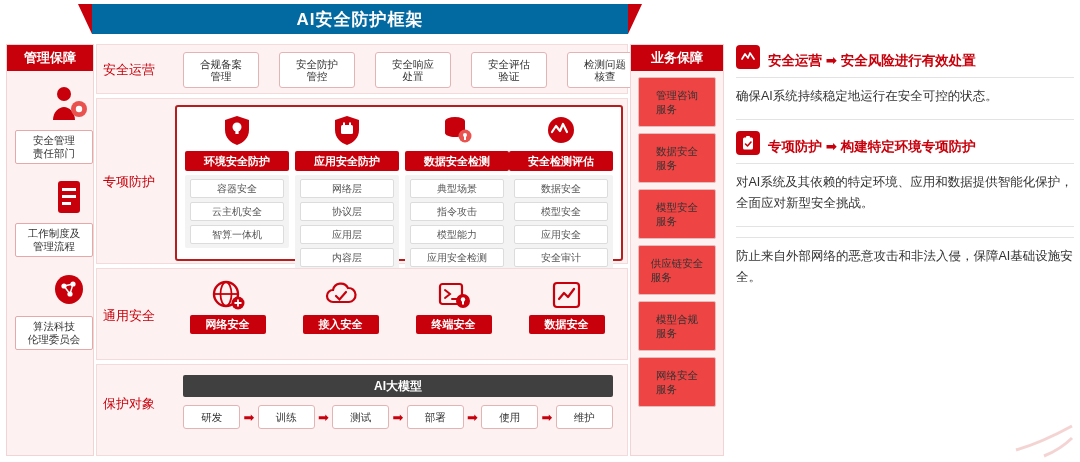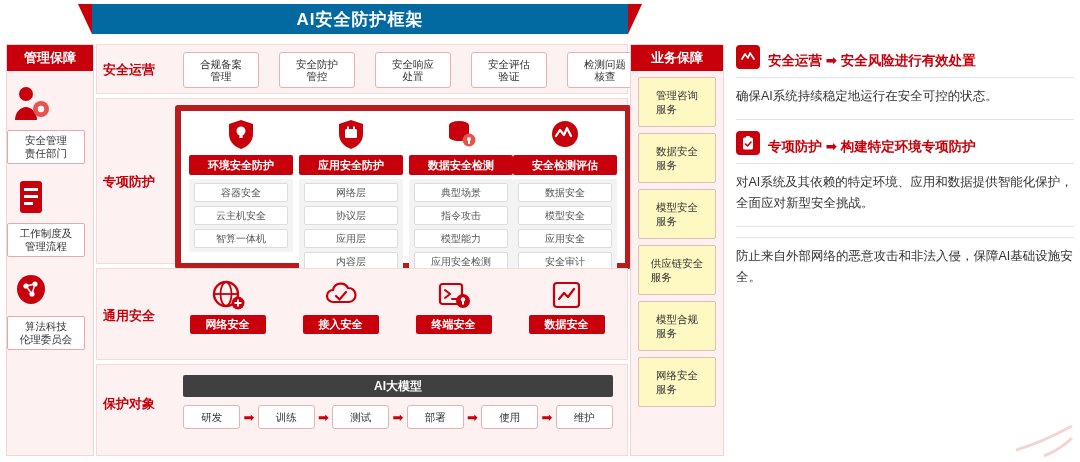--- a/index.html
+++ b/index.html
@@ -24,43 +24,43 @@
   }
   .banner:after{
     content:"";position:absolute;right:-14px;top:0;border-top:30px solid #c7000b;border-right:14px solid transparent;
   }
 
   
   .leftcol{position:absolute;left:6px;top:44px;width:86px;height:410px;
     background:#fdf1f1;border:1px solid #f2d4d4;}
   .leftcol .hd{background:#c7000b;color:#fff;height:26px;display:flex;align-items:center;justify-content:center;
     font-size:13px;font-weight:bold;}
-  .lc-item{margin-top:12px;display:flex;flex-direction:column;align-items:flex-start;}
+  .lc-item{margin-top:12px;display:flex;flex-direction:column;align-items:flex-end;}
   .lc-ico{width:48px;height:42px;display:flex;align-items:center;justify-content:center;color:#c7000b;}
   .lc-lbl{margin-top:5px;width:74px;border:1px solid #e6a9a9;background:#fff;color:#333;
     font-size:10.5px;line-height:13px;text-align:center;padding:3px 1px;border-radius:2px;}
 
   
   .center{position:absolute;left:96px;top:44px;width:530px;height:410px;}
   .rowbox{position:absolute;left:0;background:#fdf1f1;border:1px solid #f4dada;}
-  .rowlabel{position:absolute;left:6px;font-weight:bold;color:#c7000b;font-size:13px;}
+  .rowlabel{position:absolute;left:6px;font-weight:normal;color:#c7000b;font-size:13px;}
 
   .pill{border:1px solid #e2b4b4;background:#fff;color:#333;border-radius:3px;
     display:flex;align-items:center;justify-content:center;text-align:center;
     font-size:10.5px;line-height:12px;}
 
   
   .oprow{top:0;width:530px;height:48px;}
   .opcells{position:absolute;left:86px;top:7px;display:flex;gap:20px;}
   .opcells .pill{width:74px;height:34px;flex-direction:column;}
 
   
   .sprow{top:54px;width:530px;height:164px;}
   .spinner{position:absolute;left:78px;top:6px;width:444px;height:152px;
-    background:#fff;border:6px solid #b91c1c;border-radius:3px;}
+    background:#fff;border:2px solid #b91c1c;border-radius:3px;}
   .col{position:absolute;top:6px;width:104px;}
   .col .ico{height:34px;display:flex;align-items:center;justify-content:center;color:#c7000b;}
   .colhd{margin-top:4px;height:20px;background:#c7000b;color:#fff;border-radius:2px;
     display:flex;align-items:center;justify-content:center;font-size:11px;font-weight:bold;}
   .colbody{margin-top:4px;background:#f3f3f3;border-radius:2px;padding:4px 5px;}
   .sub{height:17px;margin-bottom:4px;background:#fff;border:1px solid #dcdcdc;border-radius:2px;
     display:flex;align-items:center;justify-content:center;font-size:10px;color:#555;}
   .sub:last-child{margin-bottom:0;}
 
   
@@ -78,21 +78,21 @@
   .chain{position:absolute;left:86px;top:40px;width:430px;display:flex;align-items:center;}
   .chain .pill{width:58px;height:22px;}
   .arrow{width:18px;display:flex;align-items:center;justify-content:center;color:#c7000b;font-size:13px;}
 
   
   .bizcol{position:absolute;left:630px;top:44px;width:92px;height:410px;
     background:#fdf1f1;border:1px solid #f2d4d4;}
   .bizcol .hd{background:#c7000b;color:#fff;height:26px;display:flex;align-items:center;justify-content:center;
     font-size:13px;font-weight:bold;}
   .bizlist{padding:6px 7px;display:flex;flex-direction:column;gap:6px;}
-  .bizitem{height:48px;background:#fef9c3;border:1px solid #e6bdbd;border-radius:2px;
+  .bizitem{height:48px;background:#ef4444;border:1px solid #e6bdbd;border-radius:2px;
     display:flex;flex-direction:column;align-items:center;justify-content:center;
     font-size:10.5px;line-height:14px;color:#333;}
 
   
   .right{position:absolute;left:736px;top:44px;width:338px;height:410px;}
   .card{position:relative;}
   .card .hdr{display:flex;align-items:center;gap:8px;}
   .badge{width:24px;height:24px;border-radius:4px;background:#c7000b;color:#fff;
     display:flex;align-items:center;justify-content:center;flex:0 0 auto;}
   .ctitle{color:#c7000b;font-weight:bold;font-size:13.5px;white-space:nowrap;margin-top:8px;}

